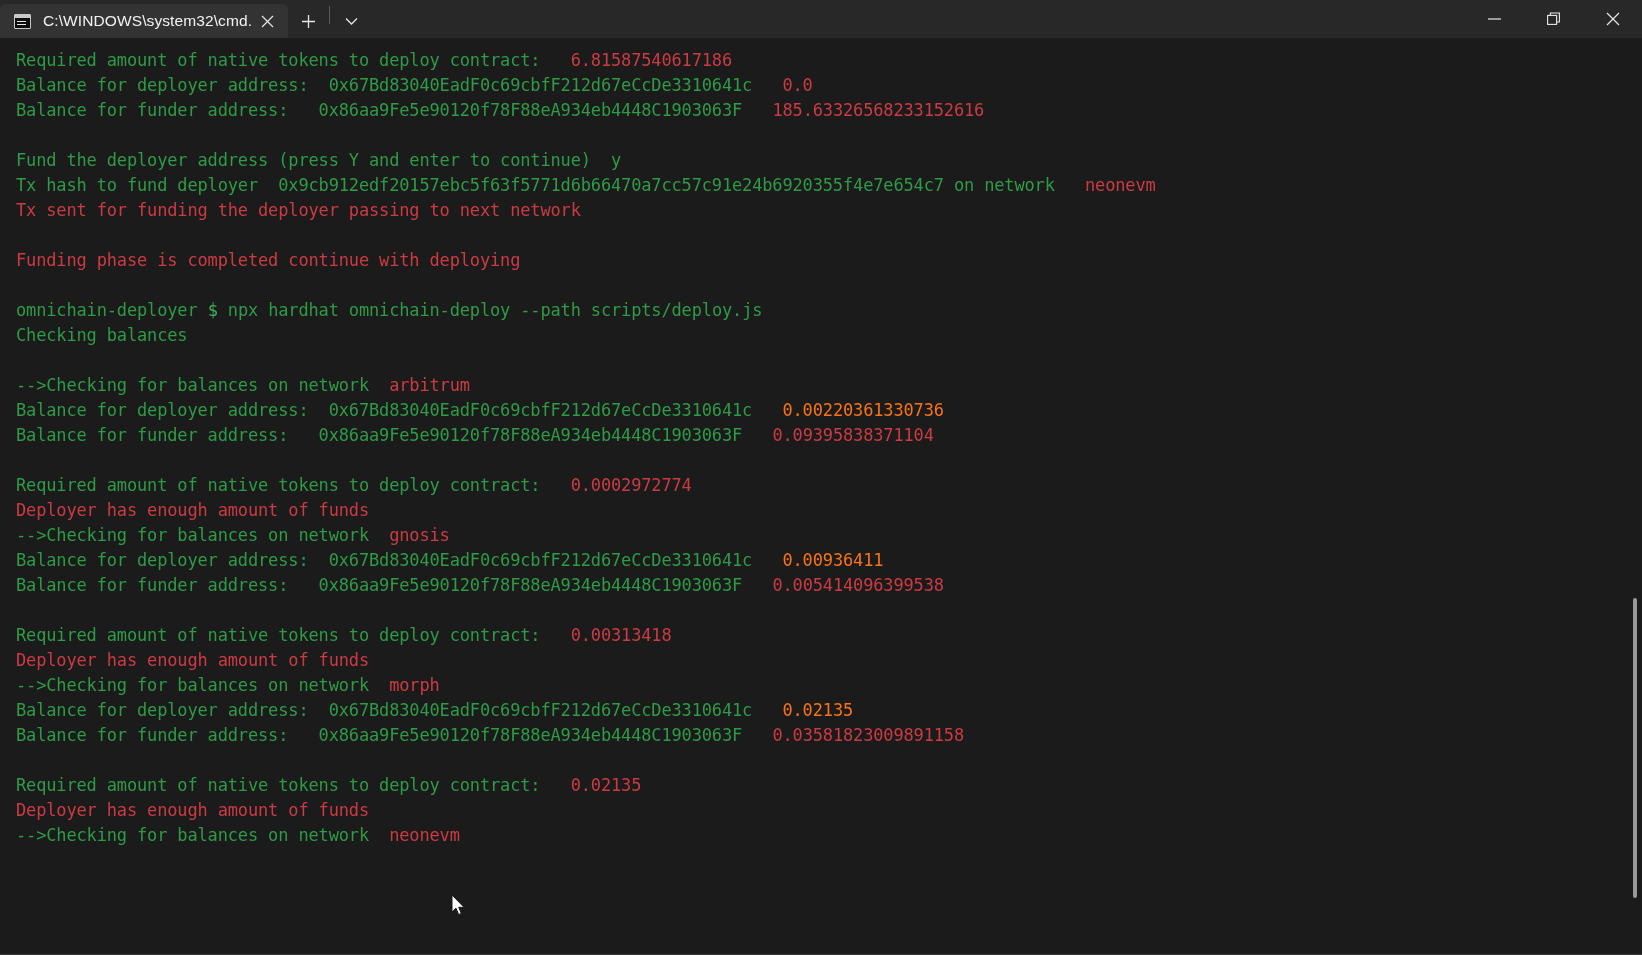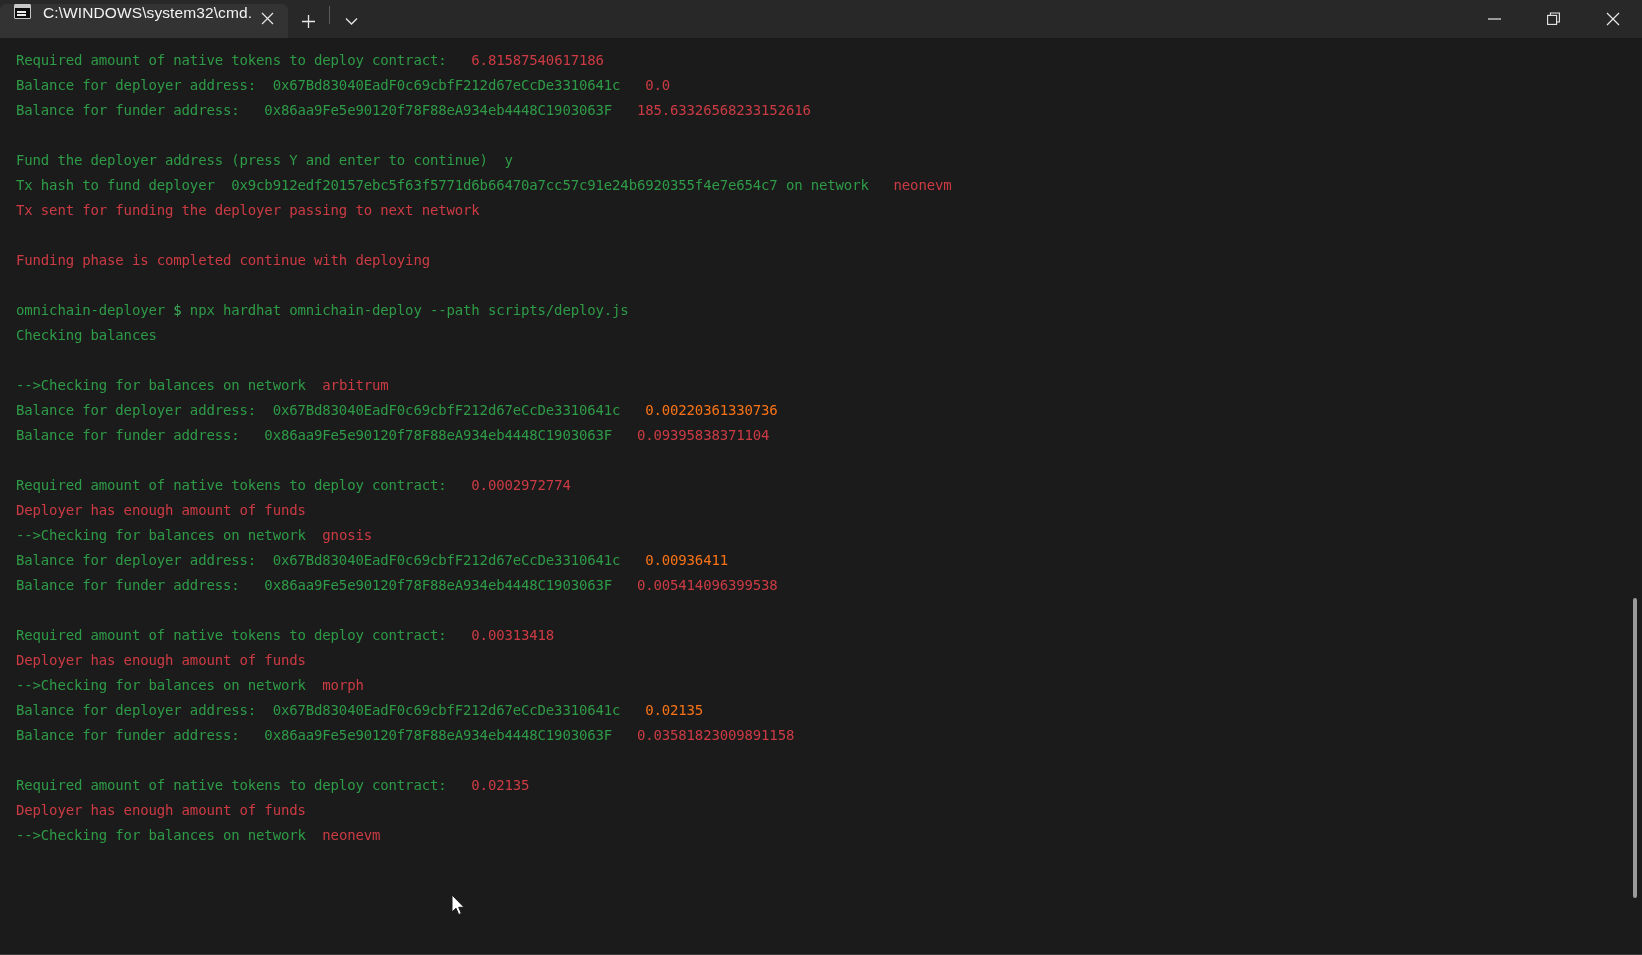--- a/index.html
+++ b/index.html
@@ -23,21 +23,21 @@
   }
 
   .tabstrip {
     display: flex;
     align-items: flex-end;
     height: 38px;
   }
 
   .tab {
     display: flex;
-    align-items: flex-start;
+    align-items: center;
     height: 34px;
     margin-top: 4px;
     padding: 0 6px 0 14px;
     background: #333333;
     border-top-left-radius: 6px;
     border-top-right-radius: 6px;
     min-width: 260px;
     max-width: 300px;
     position: relative;
   }
@@ -131,21 +131,21 @@
     position: relative;
     width: 1642px;
     height: 917px;
     background: #1b1b1b;
     padding: 10px 0 0 16px;
     overflow: hidden;
   }
 
   .screen {
     font-family: "DejaVu Sans Mono", "Liberation Mono", monospace;
-    font-size: 14px;
+    font-size: 17px;
     line-height: 25px;
     white-space: pre;
     letter-spacing: -0.15px;
   }
 
   .line { height: 25px; }
   .blank { height: 25px; }
 
   .g { color: #2e9b47; }      
   .r { color: #cc3b44; }      

